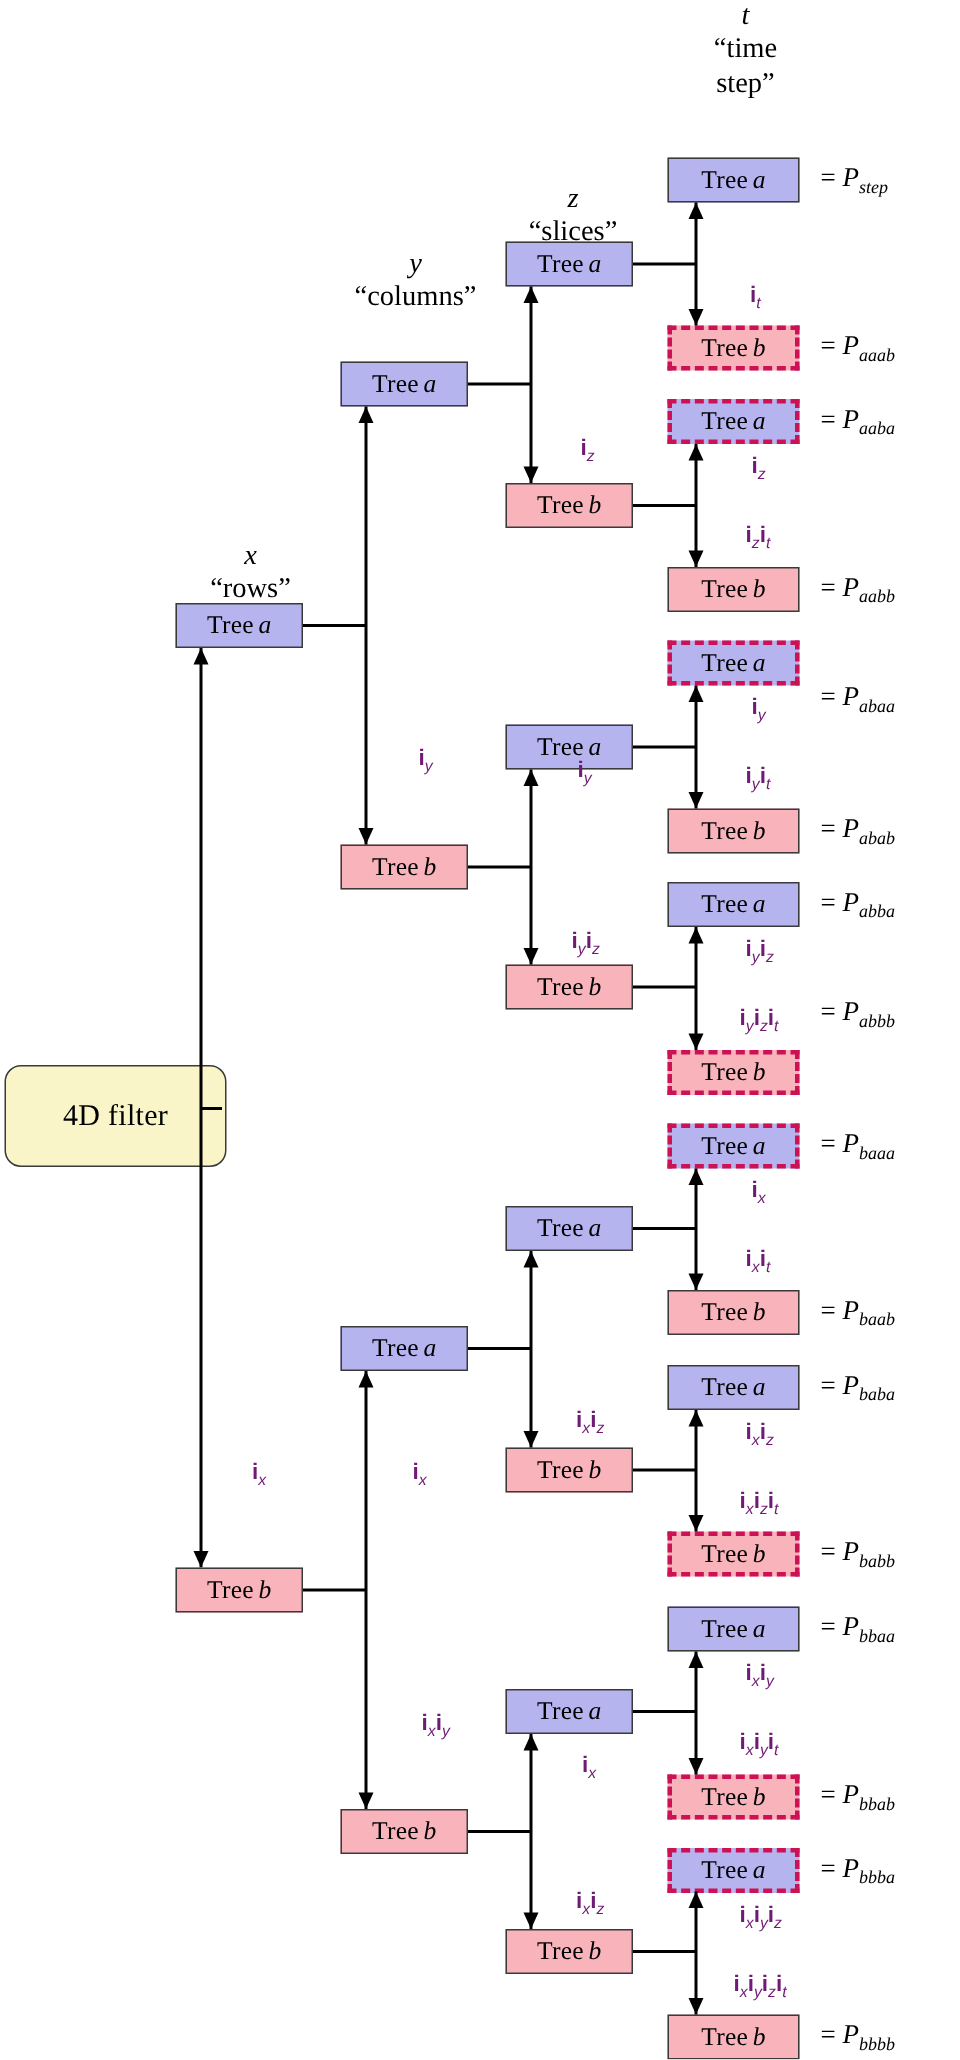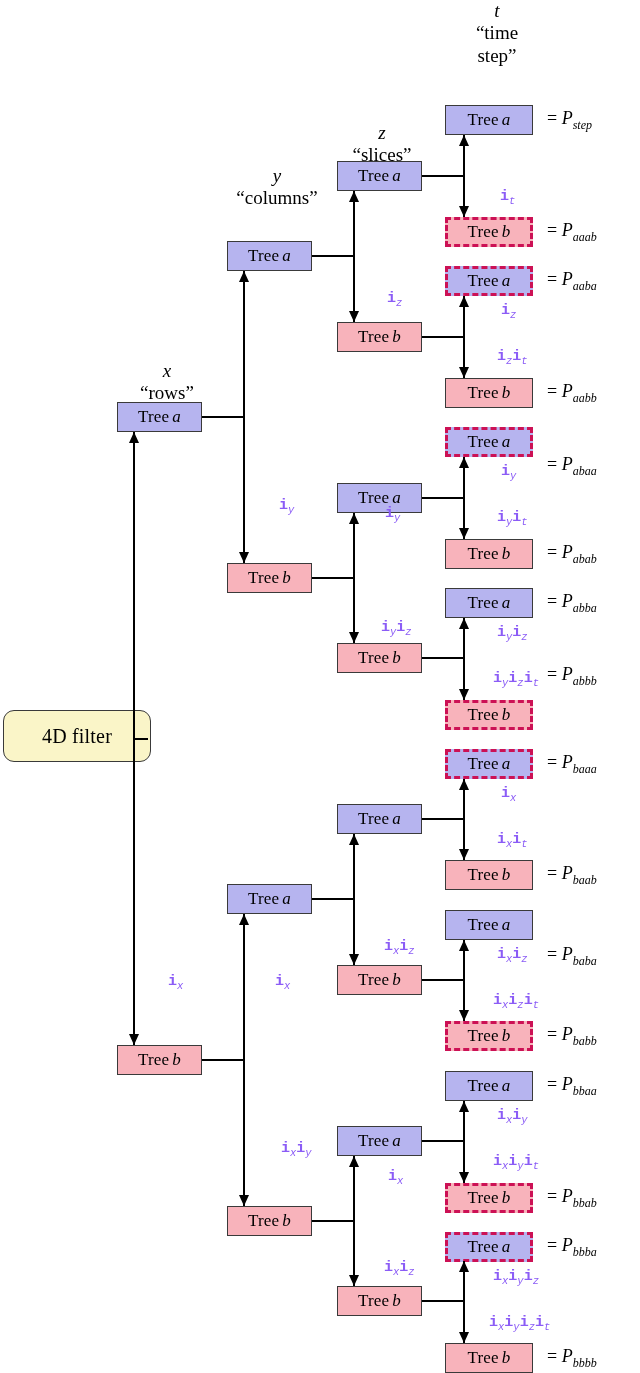--- a/index.html
+++ b/index.html
@@ -31,22 +31,22 @@
   }
   
   .vline{position:absolute;width:0;border-left:2.2px solid #000;}
   .hline{position:absolute;height:0;border-top:2.2px solid #000;}
   
   .arrow{position:absolute;width:0;height:0;}
   .arrow.up{border-left:5.5px solid transparent;border-right:5.5px solid transparent;border-bottom:11px solid #000;}
   .arrow.down{border-left:5.5px solid transparent;border-right:5.5px solid transparent;border-top:11px solid #000;}
   
   .lbl{
-    position:absolute;white-space:nowrap;color:#8b5cf6;
-    font-size:15px;font-family:Liberation Mono, monospace;
+    position:absolute;white-space:nowrap;color:#701a75;
+    font-size:15px;font-family:Liberation Sans, sans-serif;
   }
   .lbl b{font-weight:bold;font-style:normal;}
   .lbl sub{font-size:10.5px;font-style:italic;font-weight:normal;}
   .axis{
     position:absolute;text-align:center;color:#000;
     font-size:19px;line-height:1.18;white-space:nowrap;
   }
   .axis .v{font-style:italic;}
   .plabel{
     position:absolute;white-space:nowrap;color:#000;font-size:18px;
@@ -69,21 +69,21 @@
     </div>
     <div class="axis" style="left: 327px; top: 122px; width: 110px;">
       <div class="v">z</div>
       <div class="q">“slices”</div>
     </div>
     <div class="axis" style="left: 442px; top: 0px; width: 110px;">
       <div class="v">t</div>
       <div class="q">“time</div>
       <div class="q">step”</div>
     </div>
-    <div class="node filter" style="left: 3px; top: 710px; width: 148px; height: 52px;">4D filter</div>
+    <div class="node filter" style="left: 3px; top: 710px; width: 148px; height: 68px;">4D filter</div>
     <div class="vline" style="left: 133px; top: 432px; height: 613px;"></div>
     <div class="hline" style="left: 134px; top: 738px; width: 14px;"></div>
     <div class="arrow up" style="left: 128.5px; top: 432px;"></div>
     <div class="arrow down" style="left: 128.5px; top: 1034px;"></div>
     <div class="lbl" style="left: 168px; top: 973px;"><b>i</b><sub>x</sub></div>
     <div class="node a" style="left: 117px; top: 402px; width: 85px; height: 30px;">
       <span class="nm">Tree</span>
       <span class="it">a</span>
     </div>
     <div class="node b" style="left: 117px; top: 1045px; width: 85px; height: 30px;">
@@ -218,21 +218,21 @@
     <div class="plabel" style="left: 547px; top: 752px;"><span class="eq">= </span><span class="P">P</span><sub>baaa</sub></div>
     <div class="node b" style="left: 445px; top: 860px; width: 88px; height: 30px;">
       <span class="nm">Tree</span>
       <span class="it">b</span>
     </div>
     <div class="plabel" style="left: 547px; top: 863px;"><span class="eq">= </span><span class="P">P</span><sub>baab</sub></div>
     <div class="node a" style="left: 445px; top: 910px; width: 88px; height: 30px;">
       <span class="nm">Tree</span>
       <span class="it">a</span>
     </div>
-    <div class="plabel" style="left: 547px; top: 944px;"><span class="eq">= </span><span class="P">P</span><sub>baba</sub></div>
+    <div class="plabel" style="left: 547px; top: 913px;"><span class="eq">= </span><span class="P">P</span><sub>baba</sub></div>
     <div class="node b hl" style="left: 445px; top: 1021px; width: 88px; height: 30px;">
       <span class="nm">Tree</span>
       <span class="it">b</span>
     </div>
     <div class="plabel" style="left: 547px; top: 1024px;"><span class="eq">= </span><span class="P">P</span><sub>babb</sub></div>
     <div class="node a" style="left: 445px; top: 1071px; width: 88px; height: 30px;">
       <span class="nm">Tree</span>
       <span class="it">a</span>
     </div>
     <div class="plabel" style="left: 547px; top: 1074px;"><span class="eq">= </span><span class="P">P</span><sub>bbaa</sub></div>

